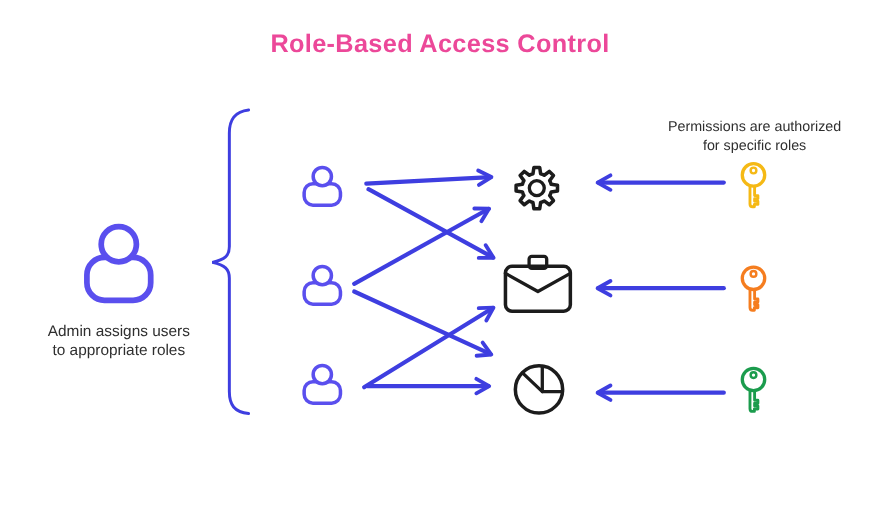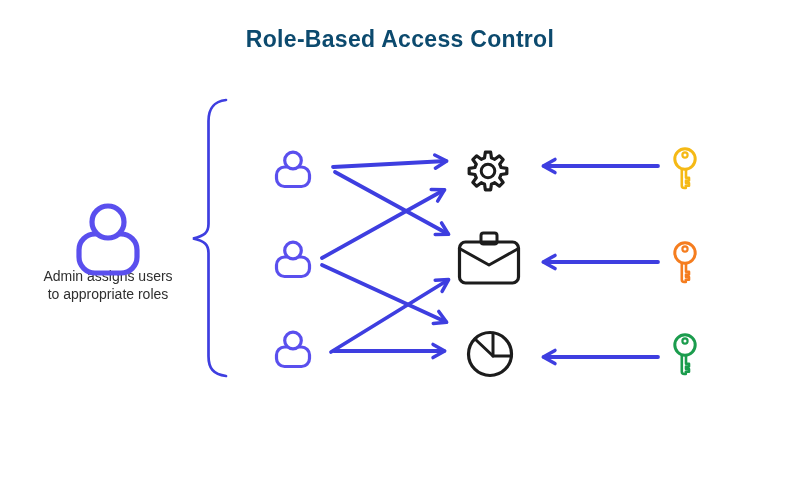--- a/index.html
+++ b/index.html
@@ -16,34 +16,36 @@
   }
   .label{
     position:absolute;width:max-content;
     transform:translateX(-50%);
     text-align:center;white-space:pre-line;
     font-size:13px;line-height:17px;color:#2f2f2f;
   }
   .col-label-users{left:291px;top:106px;}
   .col-label-roles{left:488px;top:106px;}
   .col-label-perms{left:686px;top:106px;}
-  .admin-label{left:108px;top:267px;font-size:14px;line-height:18px;}
+  .admin-label{left:108px;top:291px;font-size:14px;line-height:18px;}
   svg.canvas{position:absolute;inset:0;}
   .arrow{stroke-width:3.8;stroke-linecap:round;fill:none;}
   .brace{stroke-width:2.7;stroke-linecap:round;fill:none;}
   #ah path{stroke:#3e3ee0;fill:none;stroke-linecap:round;stroke-linejoin:round;}
   .ico{fill:none;stroke-linejoin:round;stroke-linecap:round;}
 </style>
 </head>
 <body>
 
 <div class="stage">
 
-  <h1 class="page-title" style="color: #0c4a6e;">Role-Based Access Control</h1>
+  <h1 class="page-title" style="color: #ec4899;">Role-Based Access Control</h1>
 
+  <div class="label col-label-perms" style="color: rgb(47, 47, 47);">Permissions are authorized
+for specific roles</div>
   <div class="label admin-label" style="color: rgb(47, 47, 47);">Admin assigns users
 to appropriate roles</div>
 
   <svg class="canvas" width="800" height="480" viewBox="0 0 800 480">
     <defs>
       <marker id="ah" viewBox="0 0 13 13" refX="9.5" refY="6.5" markerWidth="5" markerHeight="5" orient="auto-start-reverse">
         <path d="M2,2 L10,6.5 L2,11" stroke-width="2.4"></path>
       </marker>
     </defs>
 

